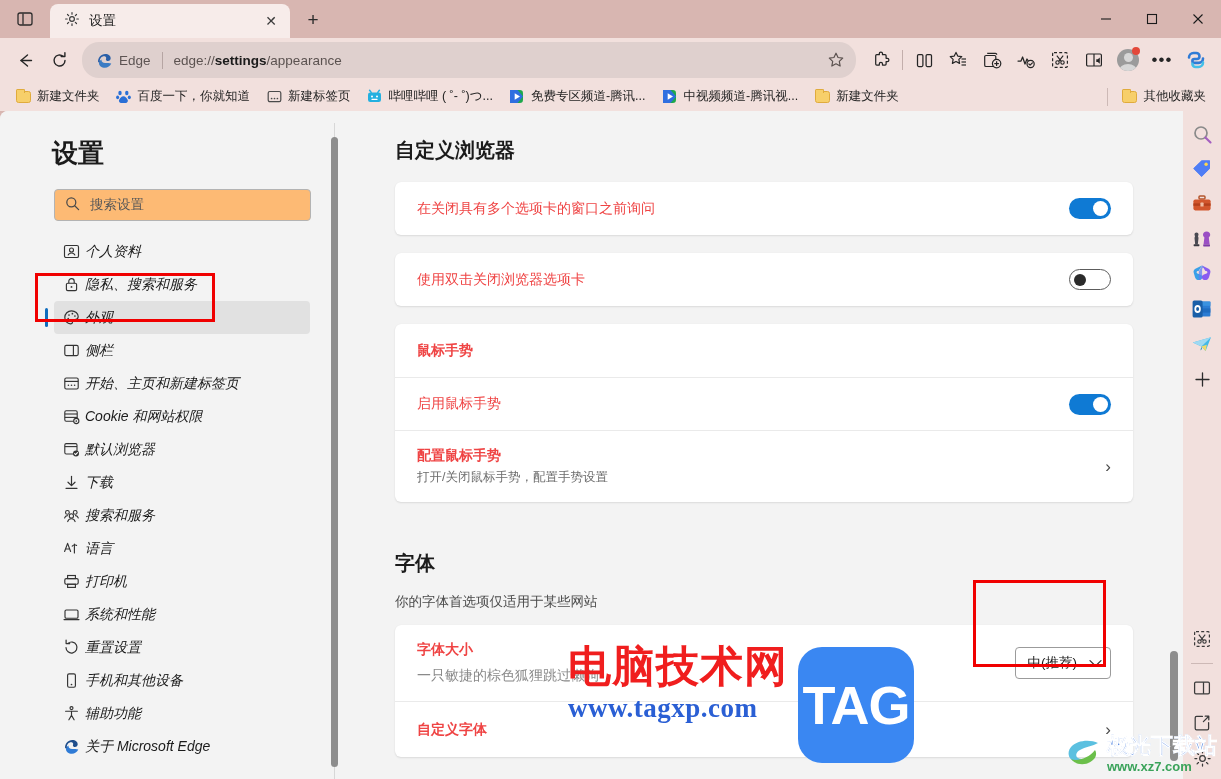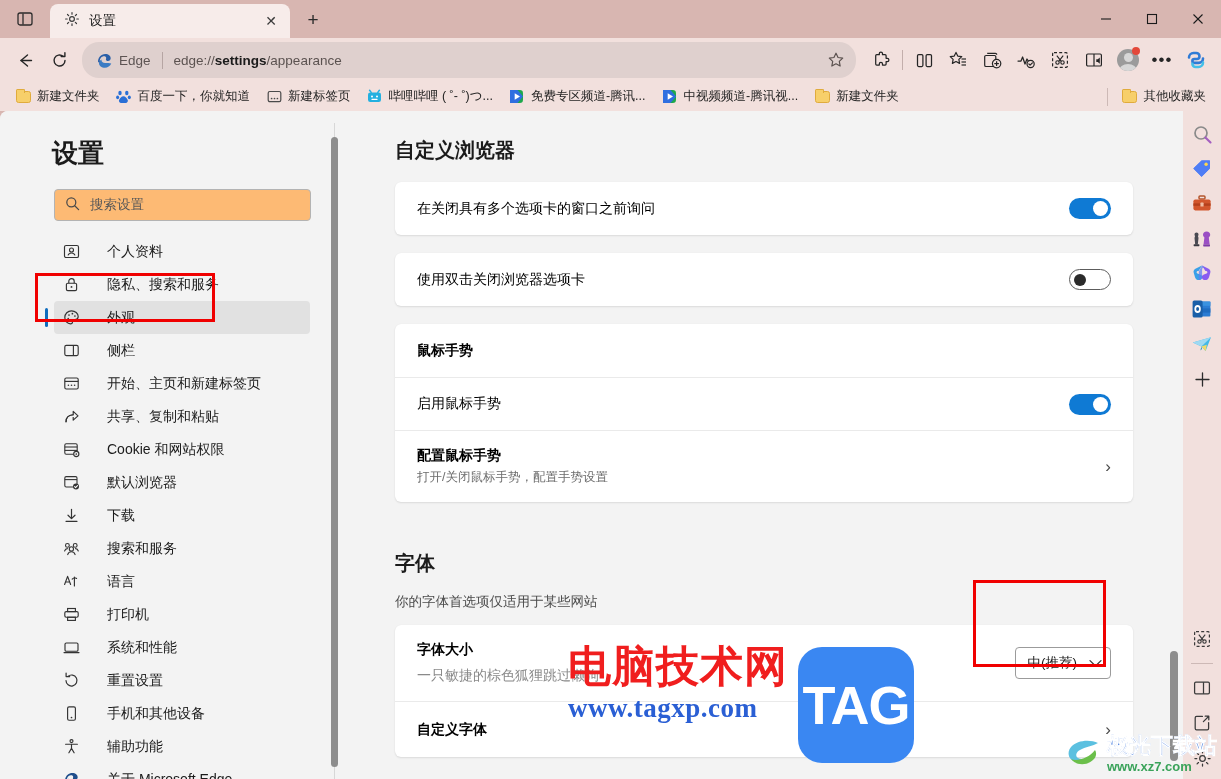--- a/index.html
+++ b/index.html
@@ -132,23 +132,23 @@
     font-size: 26px; font-weight: 600; color: #1b1b1b; margin: 11px 0 18px 52px;
   }
   #search-settings {
     margin-left: 54px; width: 257px; height: 32px;
     border: 1px solid #b3b3b3; border-radius: 4px; background: #fdba74;
     display: flex; align-items: center; padding: 0 10px; gap: 10px;
   }
   #search-settings .ph { font-size: 13.5px; color: #585858; }
   #nav-list { margin-top: 14px; }
   .nav-item {
-    display: flex; align-items: center; gap: 26px;
+    display: flex; align-items: center; gap: 4px;
     height: 33px; margin: 0 20px 0 54px; padding: 0 8px 0 8px; border-radius: 4px;
-    font-size: 14px; color: #1b1b1b; position: relative;
+    font-size: 14px; color: #1b1b1b; position: relative; font-style: italic;
   }
   .nav-item .nico { width: 19px; height: 19px; flex: 0 0 19px; display:flex; align-items:center; justify-content:center; }
   .nav-item.active { background: #e1e1e1; }
   .nav-item.active::before {
     content:""; position:absolute; left:-9px; top:7px; width:3px; height:19px;
     background:#0f6cbd; border-radius:2px;
   }
   #nav-scrollbar {
     position: absolute; left: 331px; top: 12px; width: 7px; height: 656px;
   }
@@ -163,21 +163,21 @@
   .sec-title { font-size: 20px; font-weight: 600; color: #1b1b1b; margin: 26px 0 0 50px; }
   .card {
     margin: 18px 50px 0 50px; background: #fff; border-radius: 6px;
     box-shadow: 0 1px 2px rgba(0,0,0,.10), 0 0 1px rgba(0,0,0,.06);
   }
   .row {
     display: flex; align-items: center; min-height: 53px; padding: 0 22px;
     position: relative;
   }
   .row + .row { border-top: 1px solid #eaeaea; }
-  .row .label { font-size: 14px; color: #000000; }
+  .row .label { font-size: 14px; color: #ef4444; }
   .row .label.bold { font-weight: 600; }
   .row .sub { font-size: 12.5px; color: #6d6d6d; margin-top: 4px; }
   .row .txtcol { display:flex; flex-direction:column; justify-content:center; }
   .row .right { margin-left: auto; display: flex; align-items: center; }
   .toggle {
     width: 42px; height: 21px; border-radius: 11px; position: relative; flex: 0 0 42px;
   }
   .toggle.on { background: #0f7ad4; }
   .toggle.off { background: #fff; border: 1px solid #5c5c5c; }
   .toggle .knob { position: absolute; border-radius: 50%; }
@@ -531,29 +531,20 @@
         <span class="nico">
             <svg width="17" height="17" viewBox="0 0 17 17">
               <rect x="1.8" y="3" width="13.4" height="11" rx="1.5" fill="none" stroke="#333" stroke-width="1.15"></rect>
               <line x1="1.8" y1="6.4" x2="15.2" y2="6.4" stroke="#333" stroke-width="1.15"></line>
               <circle cx="5.4" cy="10.3" r=".8" fill="#333"></circle>
               <circle cx="8.5" cy="10.3" r=".8" fill="#333"></circle>
               <circle cx="11.6" cy="10.3" r=".8" fill="#333"></circle>
             </svg>
           </span>
         <span>开始、主页和新建标签页</span>
-      </div>
-      <div class="nav-item">
-        <span class="nico">
-            <svg width="17" height="17" viewBox="0 0 17 17">
-              <path d="M3 14c0-4.5 3-7 7.2-7.2" fill="none" stroke="#333" stroke-width="1.15" stroke-linecap="round"></path>
-              <path d="M3 14c0-4.5 3-7 7.2-7.2V3.4L15 7.8l-4.8 4.4V9" fill="none" stroke="#333" stroke-width="1.15" stroke-linejoin="round"></path>
-            </svg>
-          </span>
-        <span>共享、复制和粘贴</span>
       </div>
       <div class="nav-item">
         <span class="nico">
             <svg width="17" height="17" viewBox="0 0 17 17">
               <rect x="1.8" y="2.8" width="12.4" height="10.4" rx="1.4" fill="none" stroke="#333" stroke-width="1.1"></rect>
               <line x1="1.8" y1="6" x2="14.2" y2="6" stroke="#333" stroke-width="1.1"></line>
               <line x1="1.8" y1="9.4" x2="14.2" y2="9.4" stroke="#333" stroke-width="1.1"></line>
               <circle cx="13.3" cy="13" r="2.6" fill="#f3f3f3" stroke="#333" stroke-width="1.1"></circle>
               <circle cx="13.3" cy="13" r=".85" fill="#333"></circle>
             </svg>

